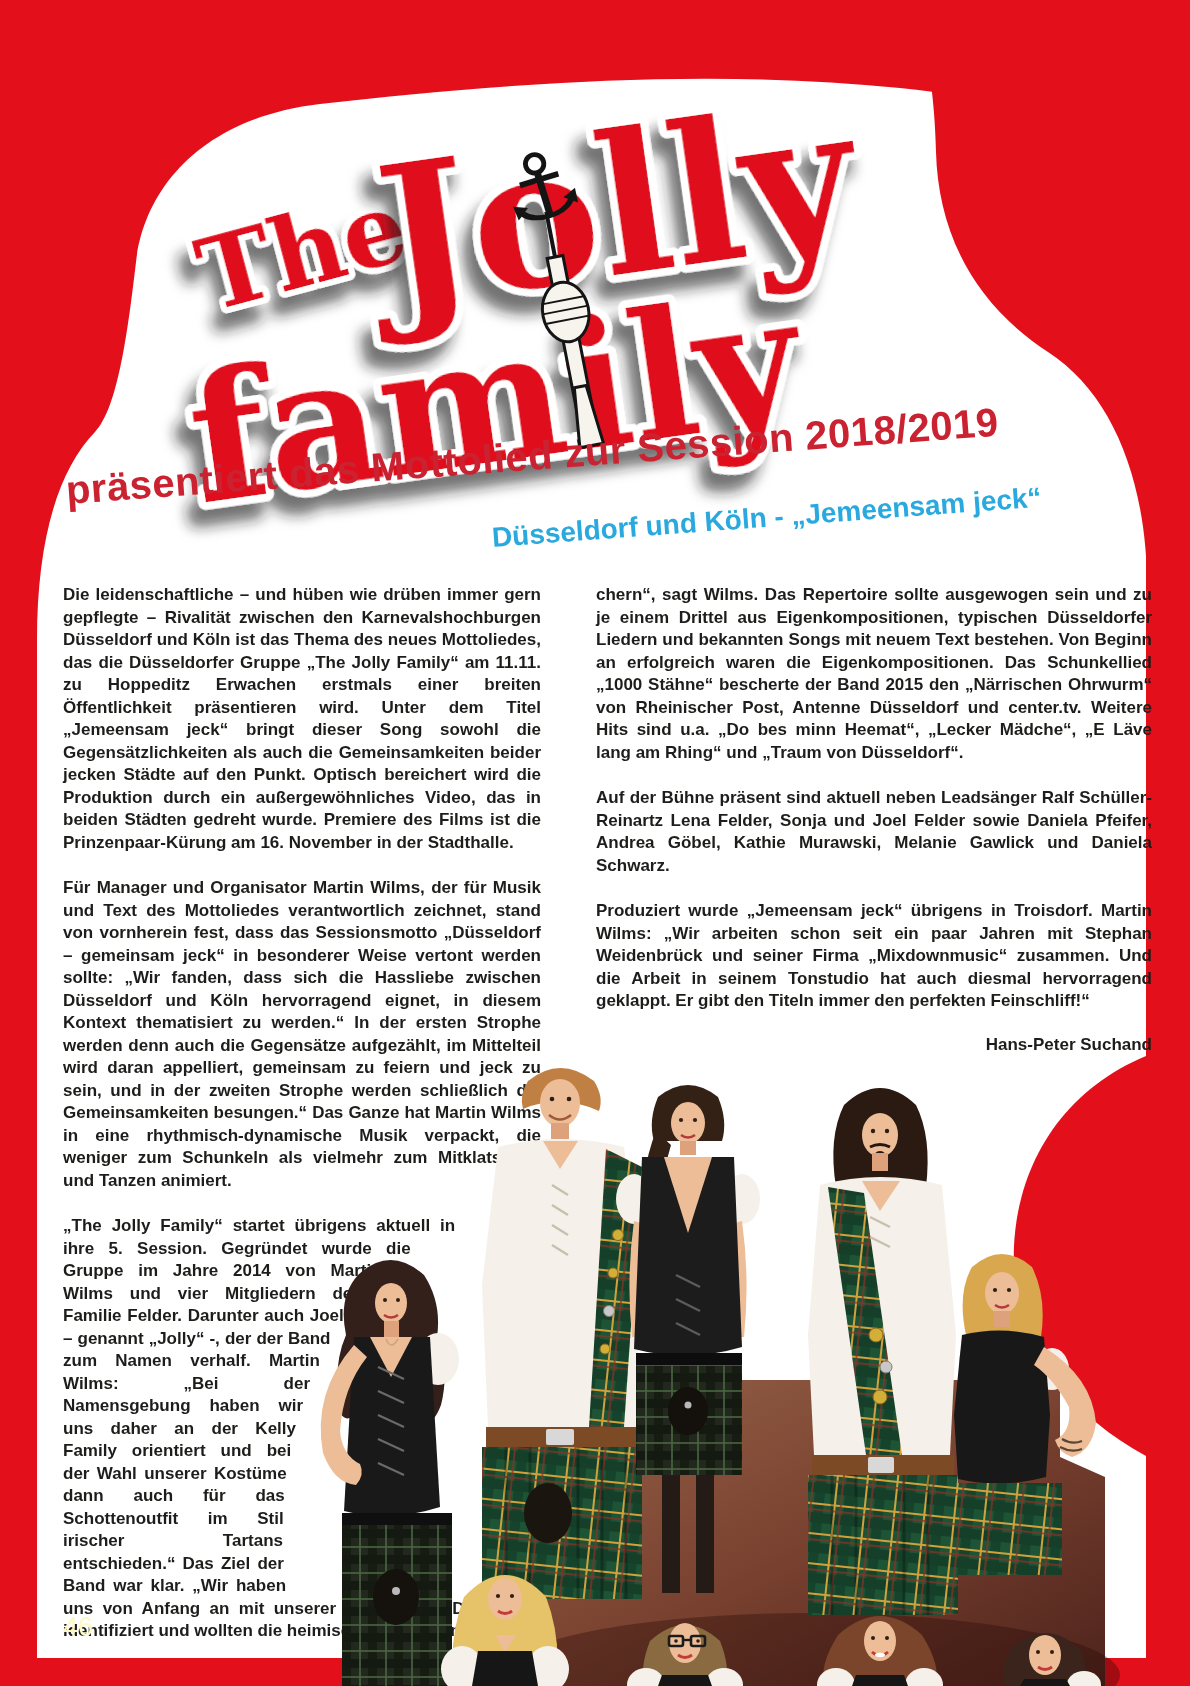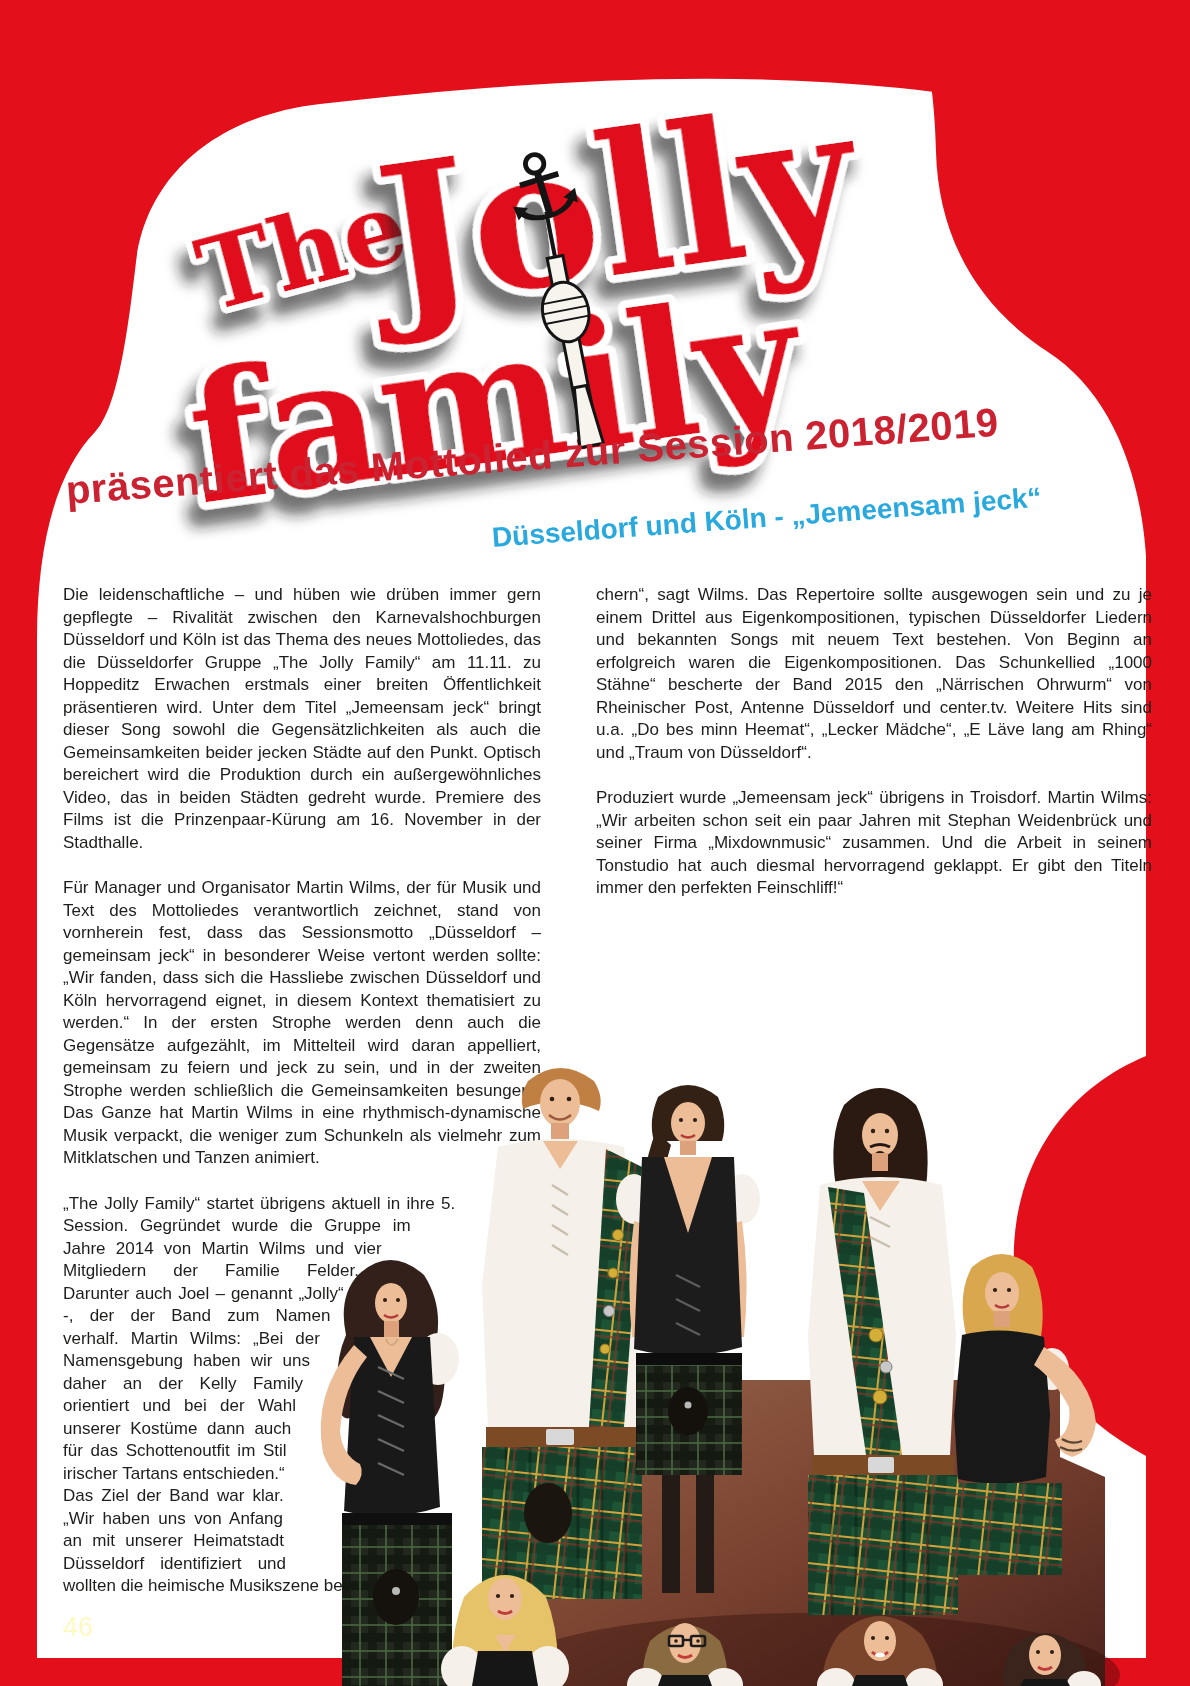--- a/index.html
+++ b/index.html
@@ -36,21 +36,21 @@
   .subheadline{
     position:absolute;left:492px;top:522px;width:600px;
     transform:rotate(-4.2deg);transform-origin:0 50%;
     font-size:28px;font-weight:bold;color:#29a9dd;
     white-space:nowrap;z-index:2;
   }
   
   .col{position:absolute;top:584px;z-index:2;color:#1d1d1b;}
   .col-left{left:63px;width:478px;}
   .col-right{left:596px;width:556px;}
-  .col p{margin:0 0 23px 0;font-size:17px;line-height:22.5px;text-align:justify;}
+  .col p{margin:0 0 23px 0;font-size:17px;line-height:22.5px;text-align:justify;font-weight:bold;}
   .col p:last-child{margin-bottom:0;}
   .byline{font-size:17px;line-height:22.5px;font-weight:bold;text-align:right;margin-top:-2px;}
   .wrap-spacer{
     float:right;width:252px;height:382px;
     shape-outside:polygon(100% 0,100% 1%,66% 6%,46% 13%,31% 22%,20% 33%,11% 46%,5% 59%,1% 72%,0 86%,2% 100%,100% 100%);
     margin-left:6px;
   }
   
   .page-number{
     position:absolute;left:63px;top:1612px;
@@ -117,21 +117,23 @@
   <div class="headline">präsentiert das Mottolied zur Session 2018/2019</div>
   <div class="subheadline">Düsseldorf und Köln - „Jemeensam jeck“</div>
 
   <div class="col col-left">
     <p><span>Die leidenschaftliche – und hüben wie drüben immer gern gepflegte – Rivalität zwischen den Karnevalshochburgen Düsseldorf und Köln ist das Thema des neues Mottoliedes, das die Düsseldorfer Gruppe „The Jolly Family“ am 11.11. zu Hoppeditz Erwachen erstmals einer breiten Öffentlichkeit präsentieren wird. Unter dem Titel „Jemeensam jeck“ bringt dieser Song sowohl die Gegensätzlichkeiten als auch die Gemeinsamkeiten beider jecken Städte auf den Punkt. Optisch bereichert wird die Produktion durch ein außergewöhnliches Video, das in beiden Städten gedreht wurde. Premiere des Films ist die Prinzenpaar-Kürung am 16. November in der Stadthalle.</span></p>
     <p><span>Für Manager und Organisator Martin Wilms, der für Musik und Text des Mottoliedes verantwortlich zeichnet, stand von vornherein fest, dass das Sessionsmotto „Düsseldorf – gemeinsam jeck“ in besonderer Weise vertont werden sollte: „Wir fanden, dass sich die Hassliebe zwischen Düsseldorf und Köln hervorragend eignet, in diesem Kontext thematisiert zu werden.“ In der ersten Strophe werden denn auch die Gegensätze aufgezählt, im Mittelteil wird daran appelliert, gemeinsam zu feiern und jeck zu sein, und in der zweiten Strophe werden schließlich die Gemeinsamkeiten besungen.“ Das Ganze hat Martin Wilms in eine rhythmisch-dynamische Musik verpackt, die weniger zum Schunkeln als vielmehr zum Mitklatschen und Tanzen animiert.</span></p>
     <p><span class="wrap-spacer"></span><span>„The Jolly Family“ startet übrigens aktuell in ihre 5. Session. Gegründet wurde die Gruppe im Jahre 2014 von Martin Wilms und vier Mitgliedern der Familie Felder. Darunter auch Joel – genannt „Jolly“ -, der der Band zum Namen verhalf. Martin Wilms: „Bei der Namensgebung haben wir uns daher an der Kelly Family orientiert und bei der Wahl unserer Kostüme dann auch für das Schottenoutfit im Stil irischer Tartans entschieden.“ Das Ziel der Band war klar. „Wir haben uns von Anfang an mit unserer Heimatstadt Düsseldorf identifiziert und wollten die heimische Musikszene berei-</span></p>
   </div>
   <div class="col col-right">
     <p><span>chern“, sagt Wilms. Das Repertoire sollte ausgewogen sein und zu je einem Drittel aus Eigenkompositionen, typischen Düsseldorfer Liedern und bekannten Songs mit neuem Text bestehen. Von Beginn an erfolgreich waren die Eigenkompositionen. Das Schunkellied „1000 Stähne“ bescherte der Band 2015 den „Närrischen Ohrwurm“ von Rheinischer Post, Antenne Düsseldorf und center.tv. Weitere Hits sind u.a. „Do bes minn Heemat“, „Lecker Mädche“, „E Läve lang am Rhing“ und „Traum von Düsseldorf“.</span></p>
+    <p><span>Auf der Bühne präsent sind aktuell neben Leadsänger Ralf Schüller-Reinartz Lena Felder, Sonja und Joel Felder sowie Daniela Pfeifer, Andrea Göbel, Kathie Murawski, Melanie Gawlick und Daniela Schwarz.</span></p>
     <p><span>Produziert wurde „Jemeensam jeck“ übrigens in Troisdorf. Martin Wilms: „Wir arbeiten schon seit ein paar Jahren mit Stephan Weidenbrück und seiner Firma „Mixdownmusic“ zusammen. Und die Arbeit in seinem Tonstudio hat auch diesmal hervorragend geklappt. Er gibt den Titeln immer den perfekten Feinschliff!“</span></p>
+    <div class="byline">Hans-Peter Suchand</div>
   </div>
 
   <div class="page-number">46</div>
 
   <div class="photo" aria-label="Gruppenfoto der Band The Jolly Family in Schottenoutfits: weiße Blusen und Hemden, dunkle Westen, grün karierte Kilts mit braunen Gürteln">
     <svg width="850" height="651" viewBox="0 0 850 651">
       <defs>
         <linearGradient id="bgb" x1="0" y1="0" x2="1" y2="1">
           <stop offset="0" stop-color="#96644a"></stop>
           <stop offset="0.5" stop-color="#7a4230"></stop>

